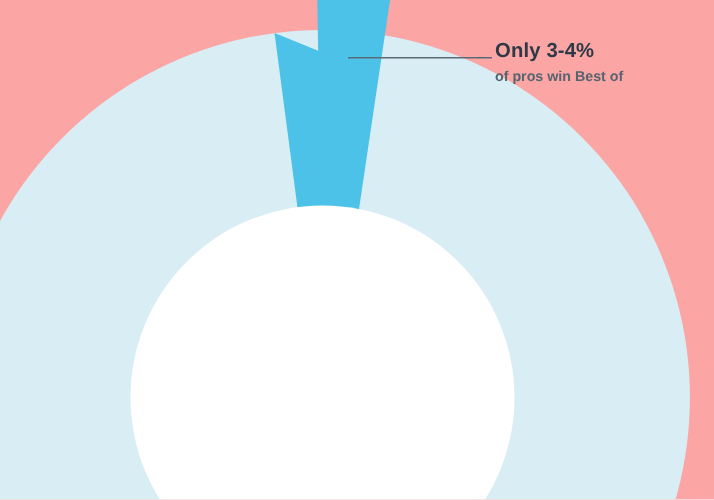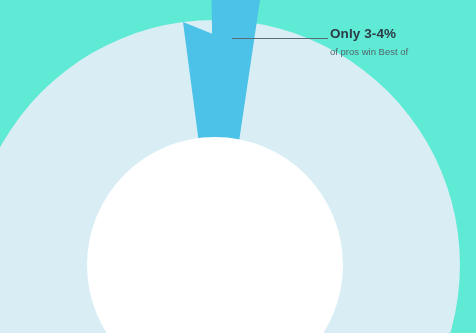--- a/index.html
+++ b/index.html
@@ -7,21 +7,21 @@
     padding: 0;
     background: #ffffff;
   }
   body {
     font-family: "Liberation Sans", sans-serif;
   }
   #infographic {
     position: relative;
     width: 476px;
     height: 333px;
-    background: #5eead4;
+    background: #fca5a5;
     overflow: hidden;
   }
   #donut-svg {
     position: absolute;
     left: 0;
     top: 0;
     width: 476px;
     height: 333px;
     display: block;
   }
@@ -37,21 +37,21 @@
     font-weight: bold;
     color: #2d3a45;
     letter-spacing: 0.1px;
     line-height: 1.15;
     margin: 0 0 3px 0;
     white-space: nowrap;
   }
   .callout-body {
     font-family: "Liberation Sans", sans-serif;
     font-size: 9.5px;
-    font-weight: normal;
+    font-weight: bold;
     color: #55646f;
     line-height: 1.55;
     margin: 0;
     max-width: 96px;
   }
 </style>
 </head>
 <body>
 
 <div id="infographic">

